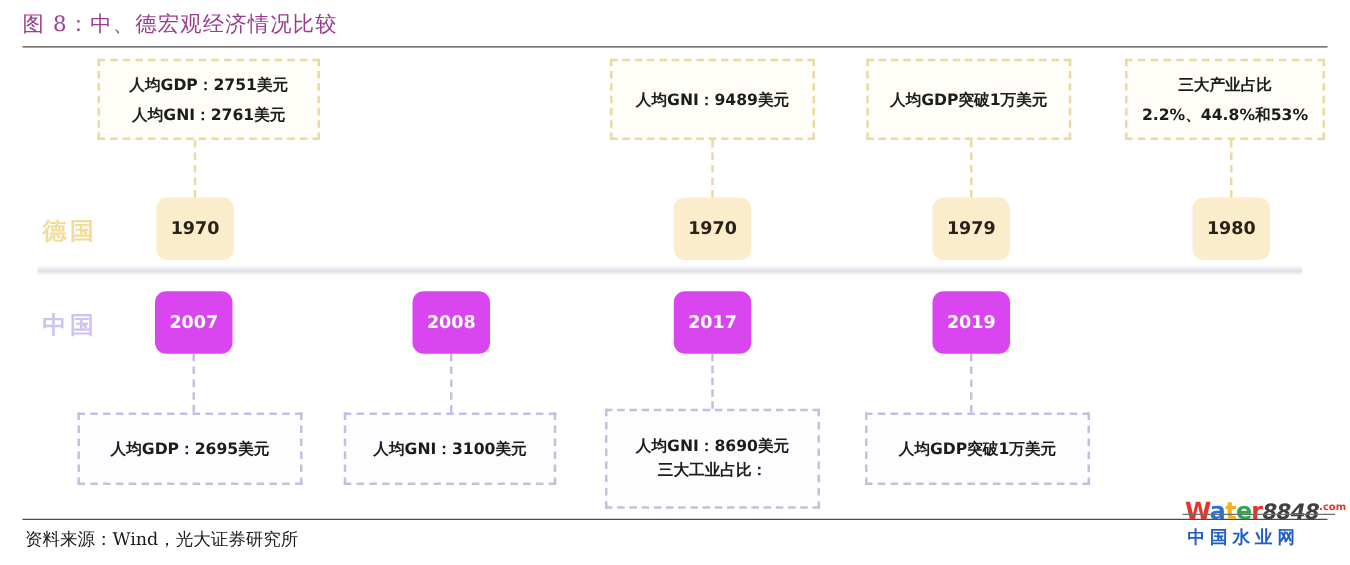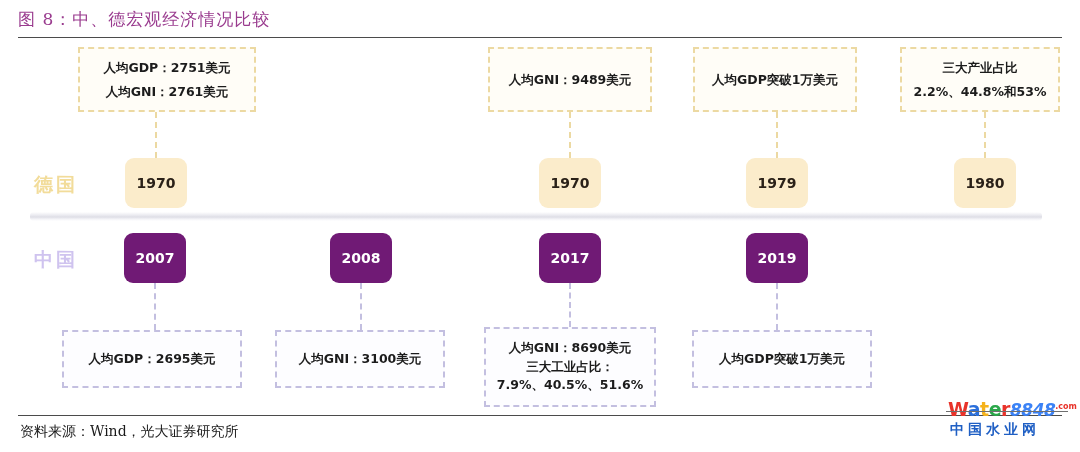--- a/index.html
+++ b/index.html
@@ -47,21 +47,21 @@
   
   .year{
     position:absolute;
     width:62px;height:50px;
     border-radius:9px;
     display:flex;align-items:center;justify-content:center;
     font-size:14px;font-weight:bold;
     font-family:"DejaVu Sans","Liberation Sans",sans-serif;
   }
   .year-de{background:#fbeccb;color:#2a2118;top:158px;}
-  .year-cn{background:#701a75;color:#ffffff;top:233px;}
+  .year-cn{background:#d946ef;color:#ffffff;top:233px;}
 
   
   .note{
     position:absolute;
     box-sizing:border-box;
     display:flex;flex-direction:column;
     align-items:center;justify-content:center;
     text-align:center;
     font-size:12.5px;
     color:#1c1c1c;
@@ -98,21 +98,21 @@
     position:absolute;left:0;top:0;
     font-size:19px;font-weight:bold;font-style:italic;
     letter-spacing:-0.5px;white-space:nowrap;
     font-family:"DejaVu Sans","Liberation Sans",sans-serif;
   }
   .wm-top .c1{color:#e8332a;font-style:normal;}
   .wm-top .c2{color:#2a6fdb;font-style:normal;}
   .wm-top .c3{color:#f5b21b;font-style:normal;}
   .wm-top .c4{color:#2aa84a;font-style:normal;}
   .wm-top .c5{color:#e8332a;font-style:normal;}
-  .wm-top .num{color:#3b82f6;font-style:italic;font-size:17px;}
+  .wm-top .num{color:#404040;font-style:italic;font-size:17px;}
   .wm-top .dom{color:#e8332a;font-size:8px;font-style:normal;
                vertical-align:super;letter-spacing:0;}
   .wm-strike{
     position:absolute;left:-2px;top:13px;width:122px;height:1px;
     background:#6f6f6f;
   }
   .wm-bot{
     position:absolute;left:2px;top:23px;
     font-size:14px;font-weight:bold;color:#1f5fc4;
     letter-spacing:4px;white-space:nowrap;
@@ -161,21 +161,20 @@
       <div class="conn conn-cn" style="left: 154px; top: 283px; height: 47px;"></div>
       <div class="year year-cn" style="left: 124px;">2007</div>
       <div class="note note-cn" style="left: 275px; top: 330px; width: 170px; height: 58px;">
         <span class="ln">人均GNI：3100美元</span>
       </div>
       <div class="conn conn-cn" style="left: 360px; top: 283px; height: 47px;"></div>
       <div class="year year-cn" style="left: 330px;">2008</div>
       <div class="note note-cn" style="left: 484px; top: 327px; width: 172px; height: 80px;">
         <span class="ln tight">人均GNI：8690美元</span>
         <span class="ln tight">三大工业占比：</span>
-        <span class="ln tight">7.9%、40.5%、51.6%</span>
       </div>
       <div class="conn conn-cn" style="left: 569px; top: 283px; height: 44px;"></div>
       <div class="year year-cn" style="left: 539px;">2017</div>
       <div class="note note-cn" style="left: 692px; top: 330px; width: 180px; height: 58px;">
         <span class="ln">人均GDP突破1万美元</span>
       </div>
       <div class="conn conn-cn" style="left: 776px; top: 283px; height: 47px;"></div>
       <div class="year year-cn" style="left: 746px;">2019</div>
     </div>
 

